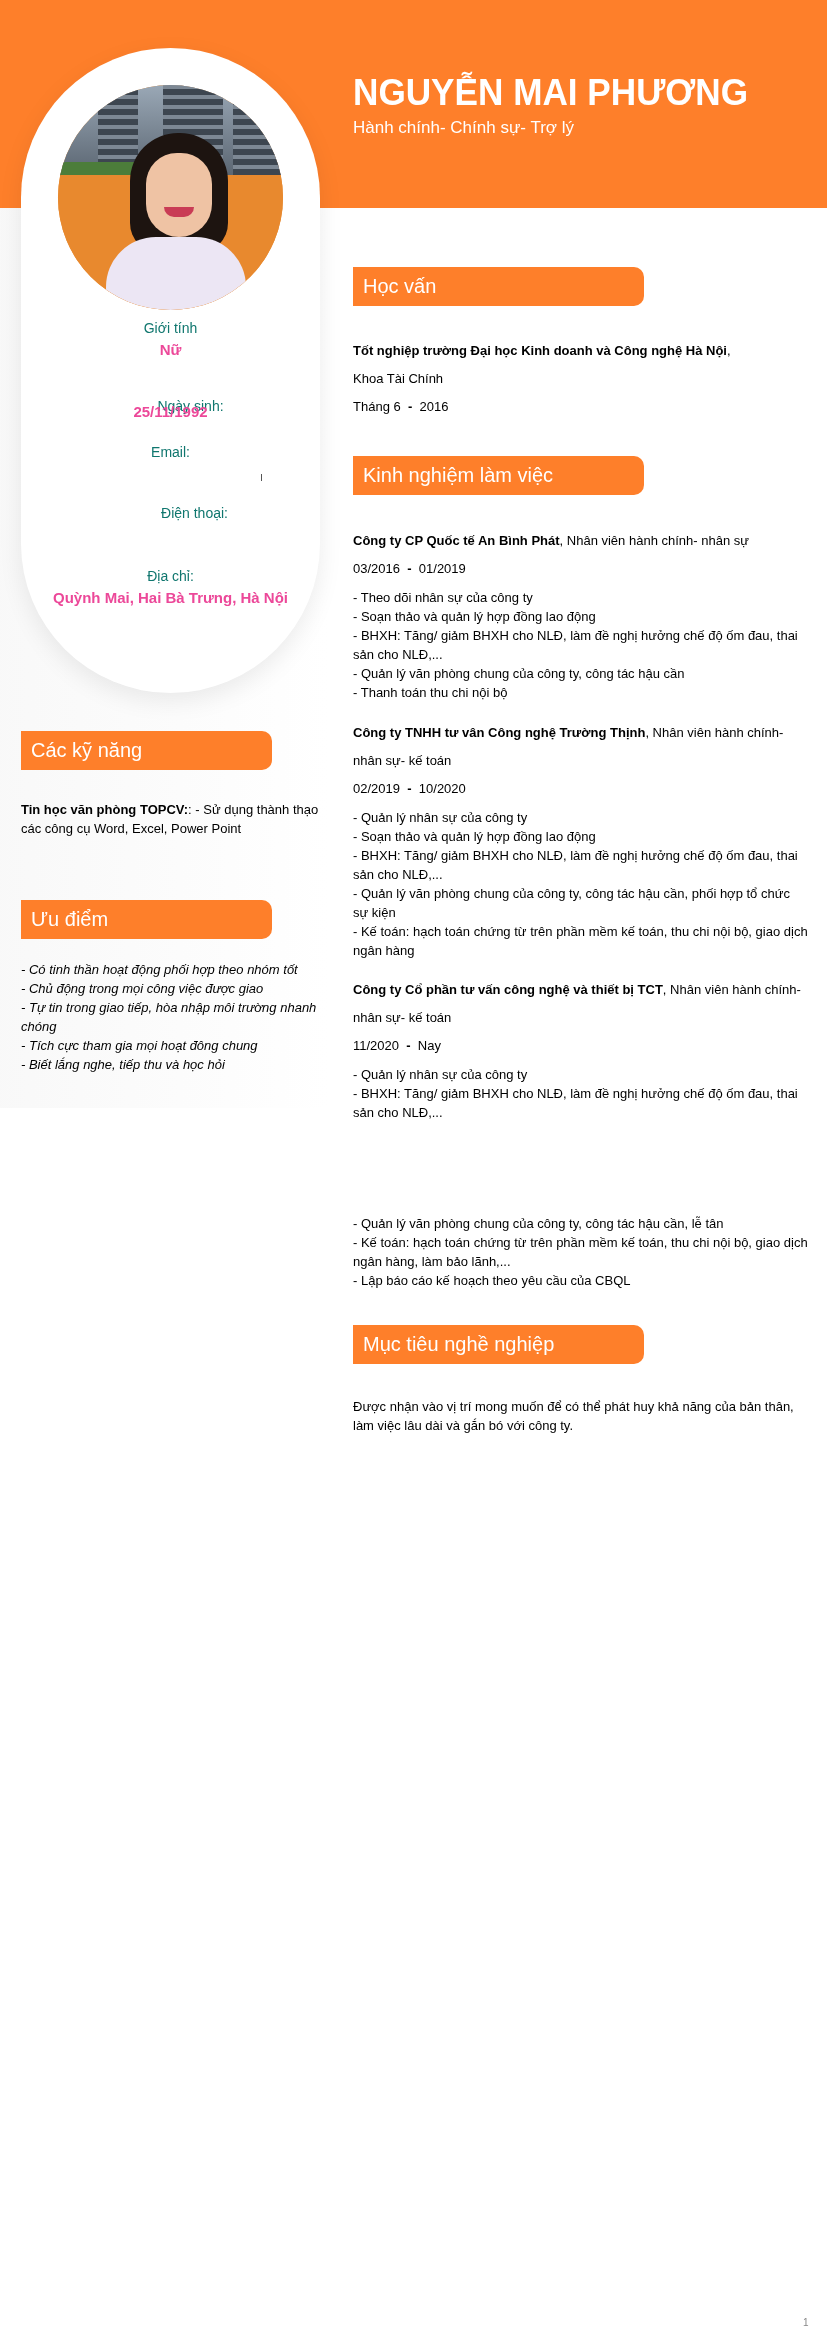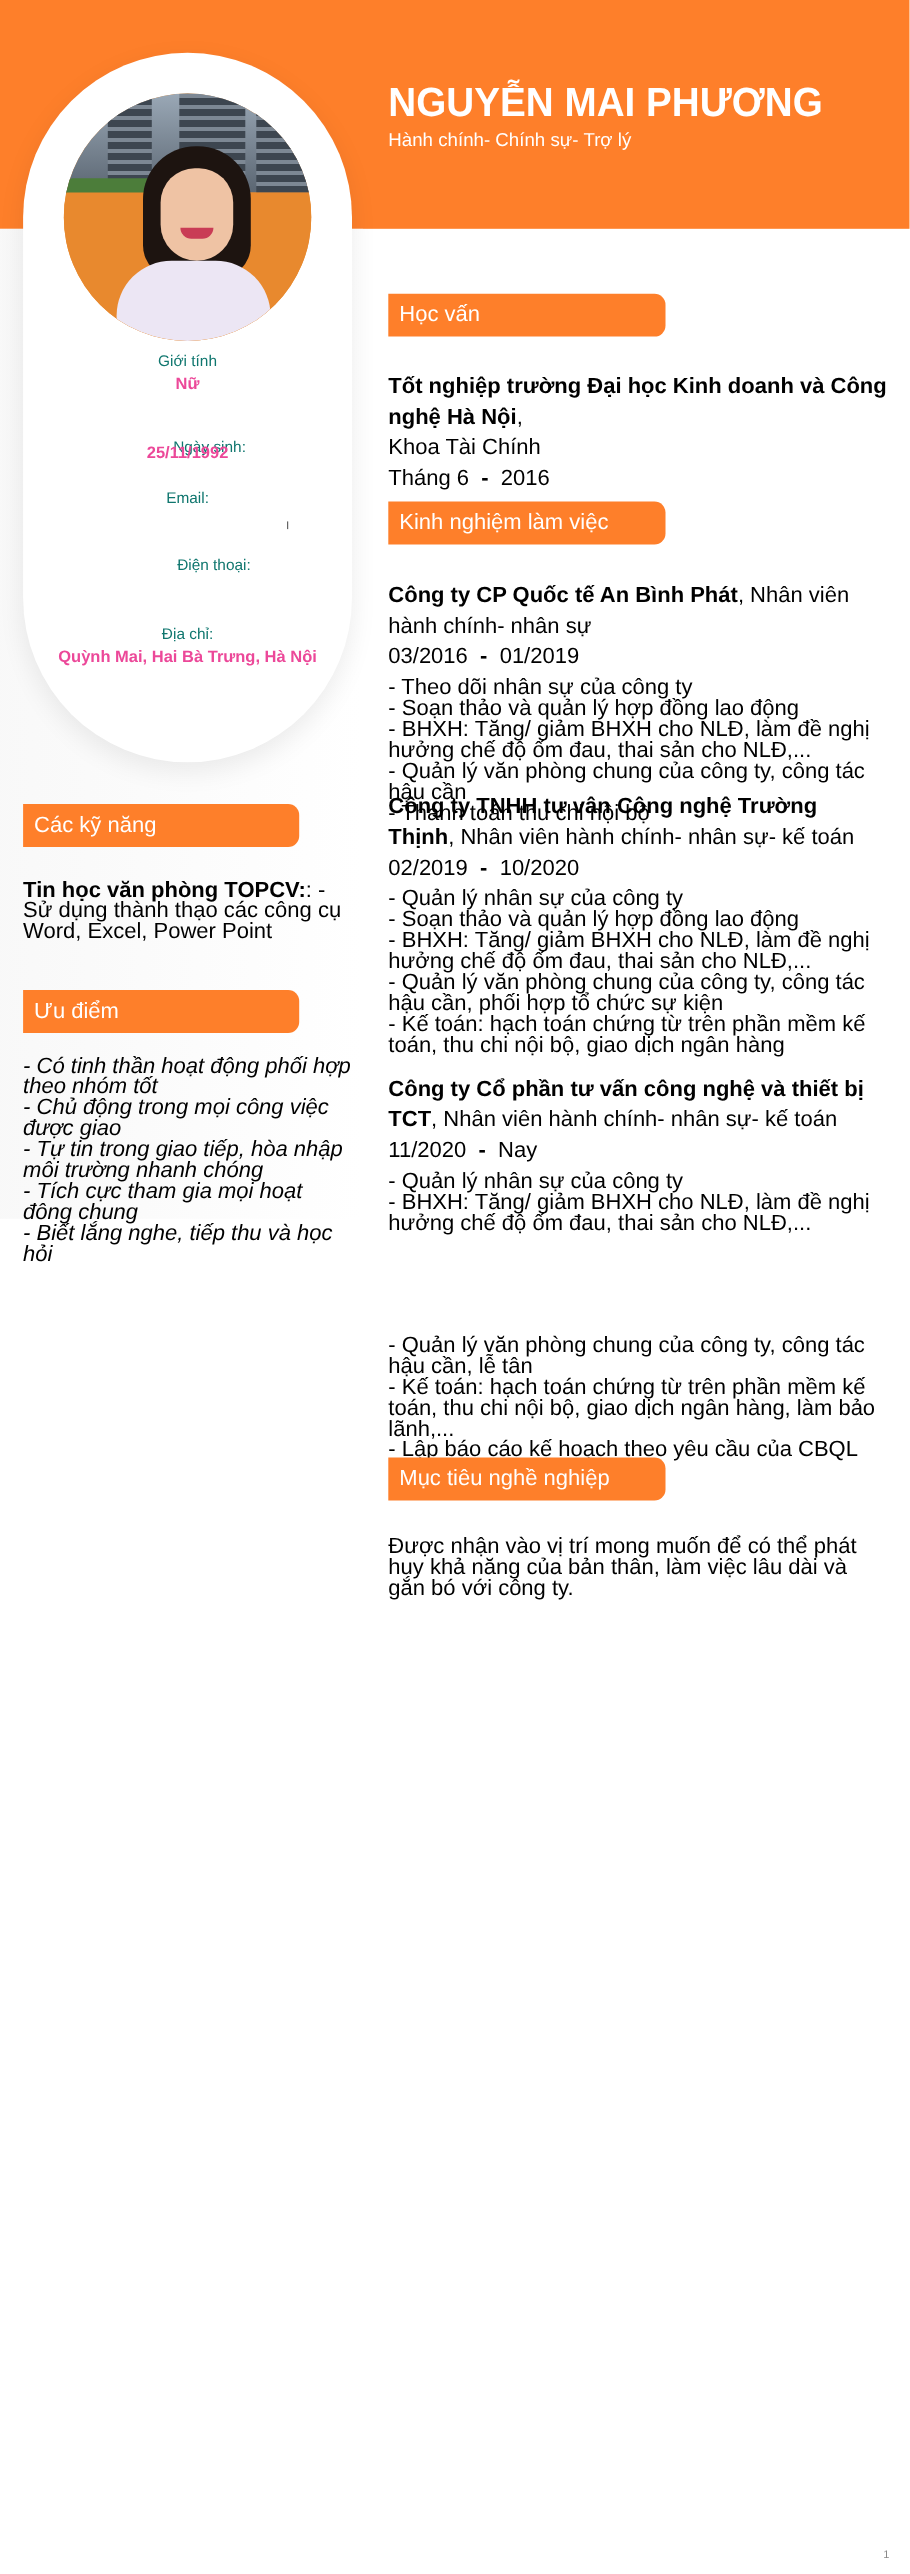--- a/index.html
+++ b/index.html
@@ -18,23 +18,23 @@
   .photo .shirt { position: absolute; left: 48px; top: 152px; width: 140px; height: 90px; background: #ece6f4; border-radius: 50px 50px 0 0; }
   .info-label { position: absolute; left: 0; width: 299px; font-size: 14px; color: #0f766e; text-align: center; }
   .info-value { position: absolute; left: 0; width: 299px; font-size: 15px; font-weight: bold; color: #ec4899; text-align: center; }
   .email-mark { position: absolute; left: 240px; top: 426px; width: 1px; height: 7px; background: #555; }
 
   .name { position: absolute; left: 353px; top: 72px; font-size: 37px; font-weight: bold; color: #fff; letter-spacing: 0px; transform: scaleX(0.95); transform-origin: left; }
   .job-title { position: absolute; left: 353px; top: 118px; font-size: 17px; color: #fff; }
 
   .section-head { position: absolute; height: 39px; background: #fe7f2a; color: #fff; font-size: 20px; line-height: 39px; padding-left: 10px; border-radius: 0 10px 10px 0; }
   .section-head.left { left: 21px; width: 251px; }
-  .section-head.right { left: 353px; width: 252px; }
+  .section-head.right { left: 353px; width: 291px; }
 
-  .txt { position: absolute; font-size: 20px; line-height: 19px; color: #000; }
+  .txt { position: absolute; font-size: 13px; line-height: 19px; color: #000; }
   .txt b { font-weight: bold; }
   .left-col { left: 21px; width: 300px; }
   .right-col { left: 353px; width: 460px; }
   .line-gap { line-height: 28px; }
   .bullets div { white-space: pre-wrap; }
   .page-num { position: absolute; left: 803px; top: 2317px; font-size: 10px; color: #888; }
 </style>
 </head>
 <body>
 

